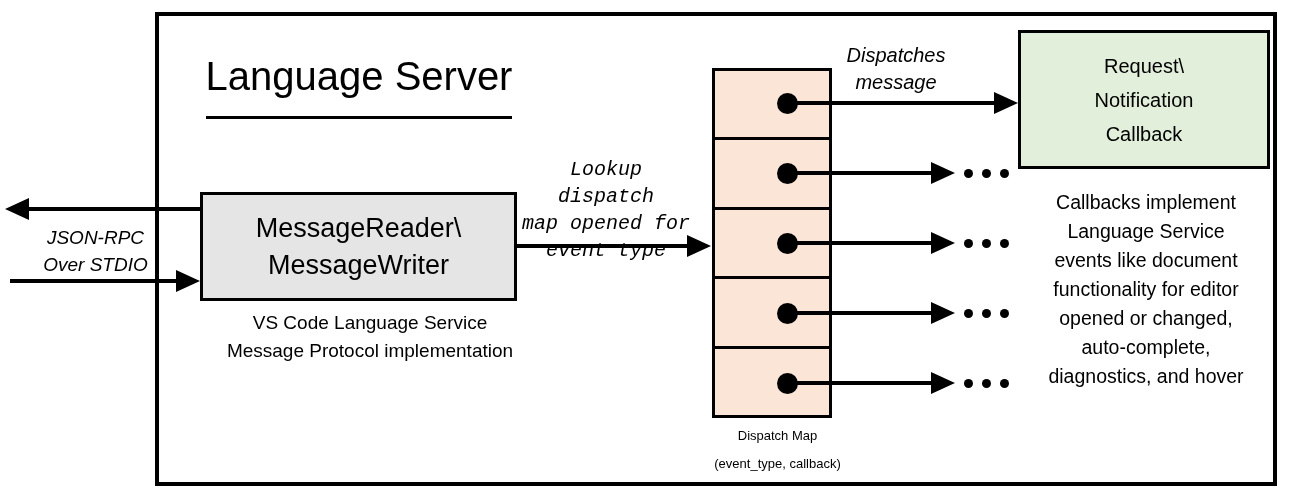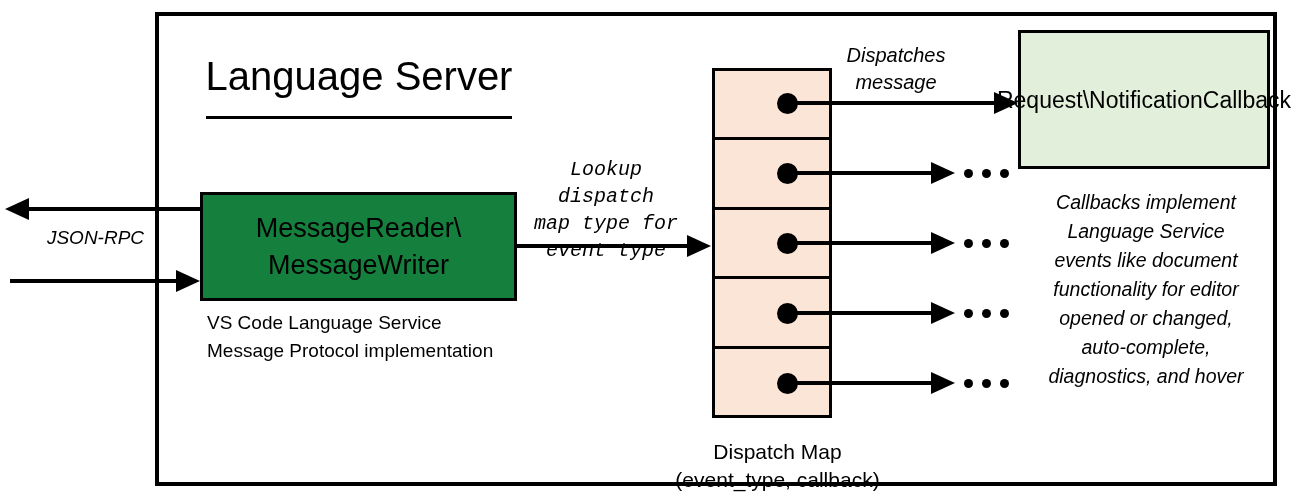--- a/index.html
+++ b/index.html
@@ -45,51 +45,51 @@
   #io-label{left:18px;top:224px;width:155px;font-size:19px;}
   
   #reader-box{
     left:200px;top:192px;width:317px;height:109px;
     background:#E9E7F1;border:3px solid #000;box-sizing:border-box;
     display:flex;flex-direction:column;justify-content:center;align-items:center;
     font-size:27px;line-height:37px;text-align:center;
   }
   #reader-caption{
     left:207px;top:309px;width:326px;
-    font-size:19px;line-height:28px;text-align:left;
+    font-size:19px;line-height:28px;text-align:center;
   }
   #lookup-label{left:518px;top:156px;width:176px;font-family:Liberation Mono, monospace;}
   
   #dispatch-map{
     left:712px;top:68px;width:120px;height:350px;
     border:3px solid #000;box-sizing:border-box;background:#FBE5D6;
     display:flex;flex-direction:column;
   }
   .map-cell{flex:1;}
   .map-cell + .map-cell{border-top:3px solid #000;}
   .dot{
     width:21px;height:21px;border-radius:50%;background:#000;
   }
   .ellipsis{display:flex;gap:9px;align-items:center;}
   .ellipsis i{width:9px;height:9px;border-radius:50%;background:#000;display:block;}
   #dispatches-label{left:826px;top:42px;width:140px;}
   
   #callback-box{
     left:1018px;top:30px;width:252px;height:139px;
     background:#E2EFDA;border:3px solid #000;box-sizing:border-box;
-    display:flex;justify-content:center;align-items:center;
-    font-size:23px;line-height:34px;text-align:center;
+    display:flex;flex-direction:column;justify-content:center;align-items:center;
+    font-size:20px;line-height:34px;text-align:center;
   }
   #callbacks-note{
     left:1013px;top:188px;width:266px;
-    font-size:19.5px;line-height:29px;text-align:center;font-style:italic;
+    font-size:19.5px;line-height:29px;text-align:center;
   }
   #map-caption{
-    left:655px;top:438px;width:245px;
-    font-size:21px;line-height:28px;text-align:center;
+    left:655px;top:422px;width:245px;
+    font-size:13px;line-height:28px;text-align:center;
   }
 </style>
 </head>
 <body>
 
 <div id="canvas">
 
   <div id="outer-box" class="abs"></div>
 
   <div id="title" class="abs">
@@ -97,36 +97,37 @@
   </div>
 
   <div class="abs head-left" style="left:5px;top:198px;"></div>
   <div class="abs hline" style="left:27px;top:207px;width:173px;"></div>
 
   <div class="abs hline" style="left:10px;top:279px;width:168px;"></div>
   <div class="abs head-right" style="left:176px;top:270px;"></div>
 
   <div id="io-label" class="abs note-italic">
     <div>JSON-RPC</div>
-  </div>
-
-  <div id="reader-box" class="abs" style="background: #15803d;">
+    <div>Over STDIO</div>
+  </div>
+
+  <div id="reader-box" class="abs" style="background: #e5e5e5;">
     <div>MessageReader\</div>
     <div>MessageWriter</div>
   </div>
   <div id="reader-caption" class="abs">
     <div>VS Code Language Service</div>
     <div>Message Protocol implementation</div>
   </div>
 
   <div class="abs hline" style="left:517px;top:244px;width:172px;"></div>
   <div class="abs head-right" style="left:687px;top:235px;"></div>
   <div id="lookup-label" class="abs note-italic">
     <div>Lookup dispatch</div>
-    <div>map type for</div>
+    <div>map opened for</div>
     <div>event type</div>
   </div>
 
   <div id="dispatch-map" class="abs" style="background: rgb(251, 229, 214);">
     <div class="map-cell"></div>
     <div class="map-cell"></div>
     <div class="map-cell"></div>
     <div class="map-cell"></div>
     <div class="map-cell"></div>
   </div>

